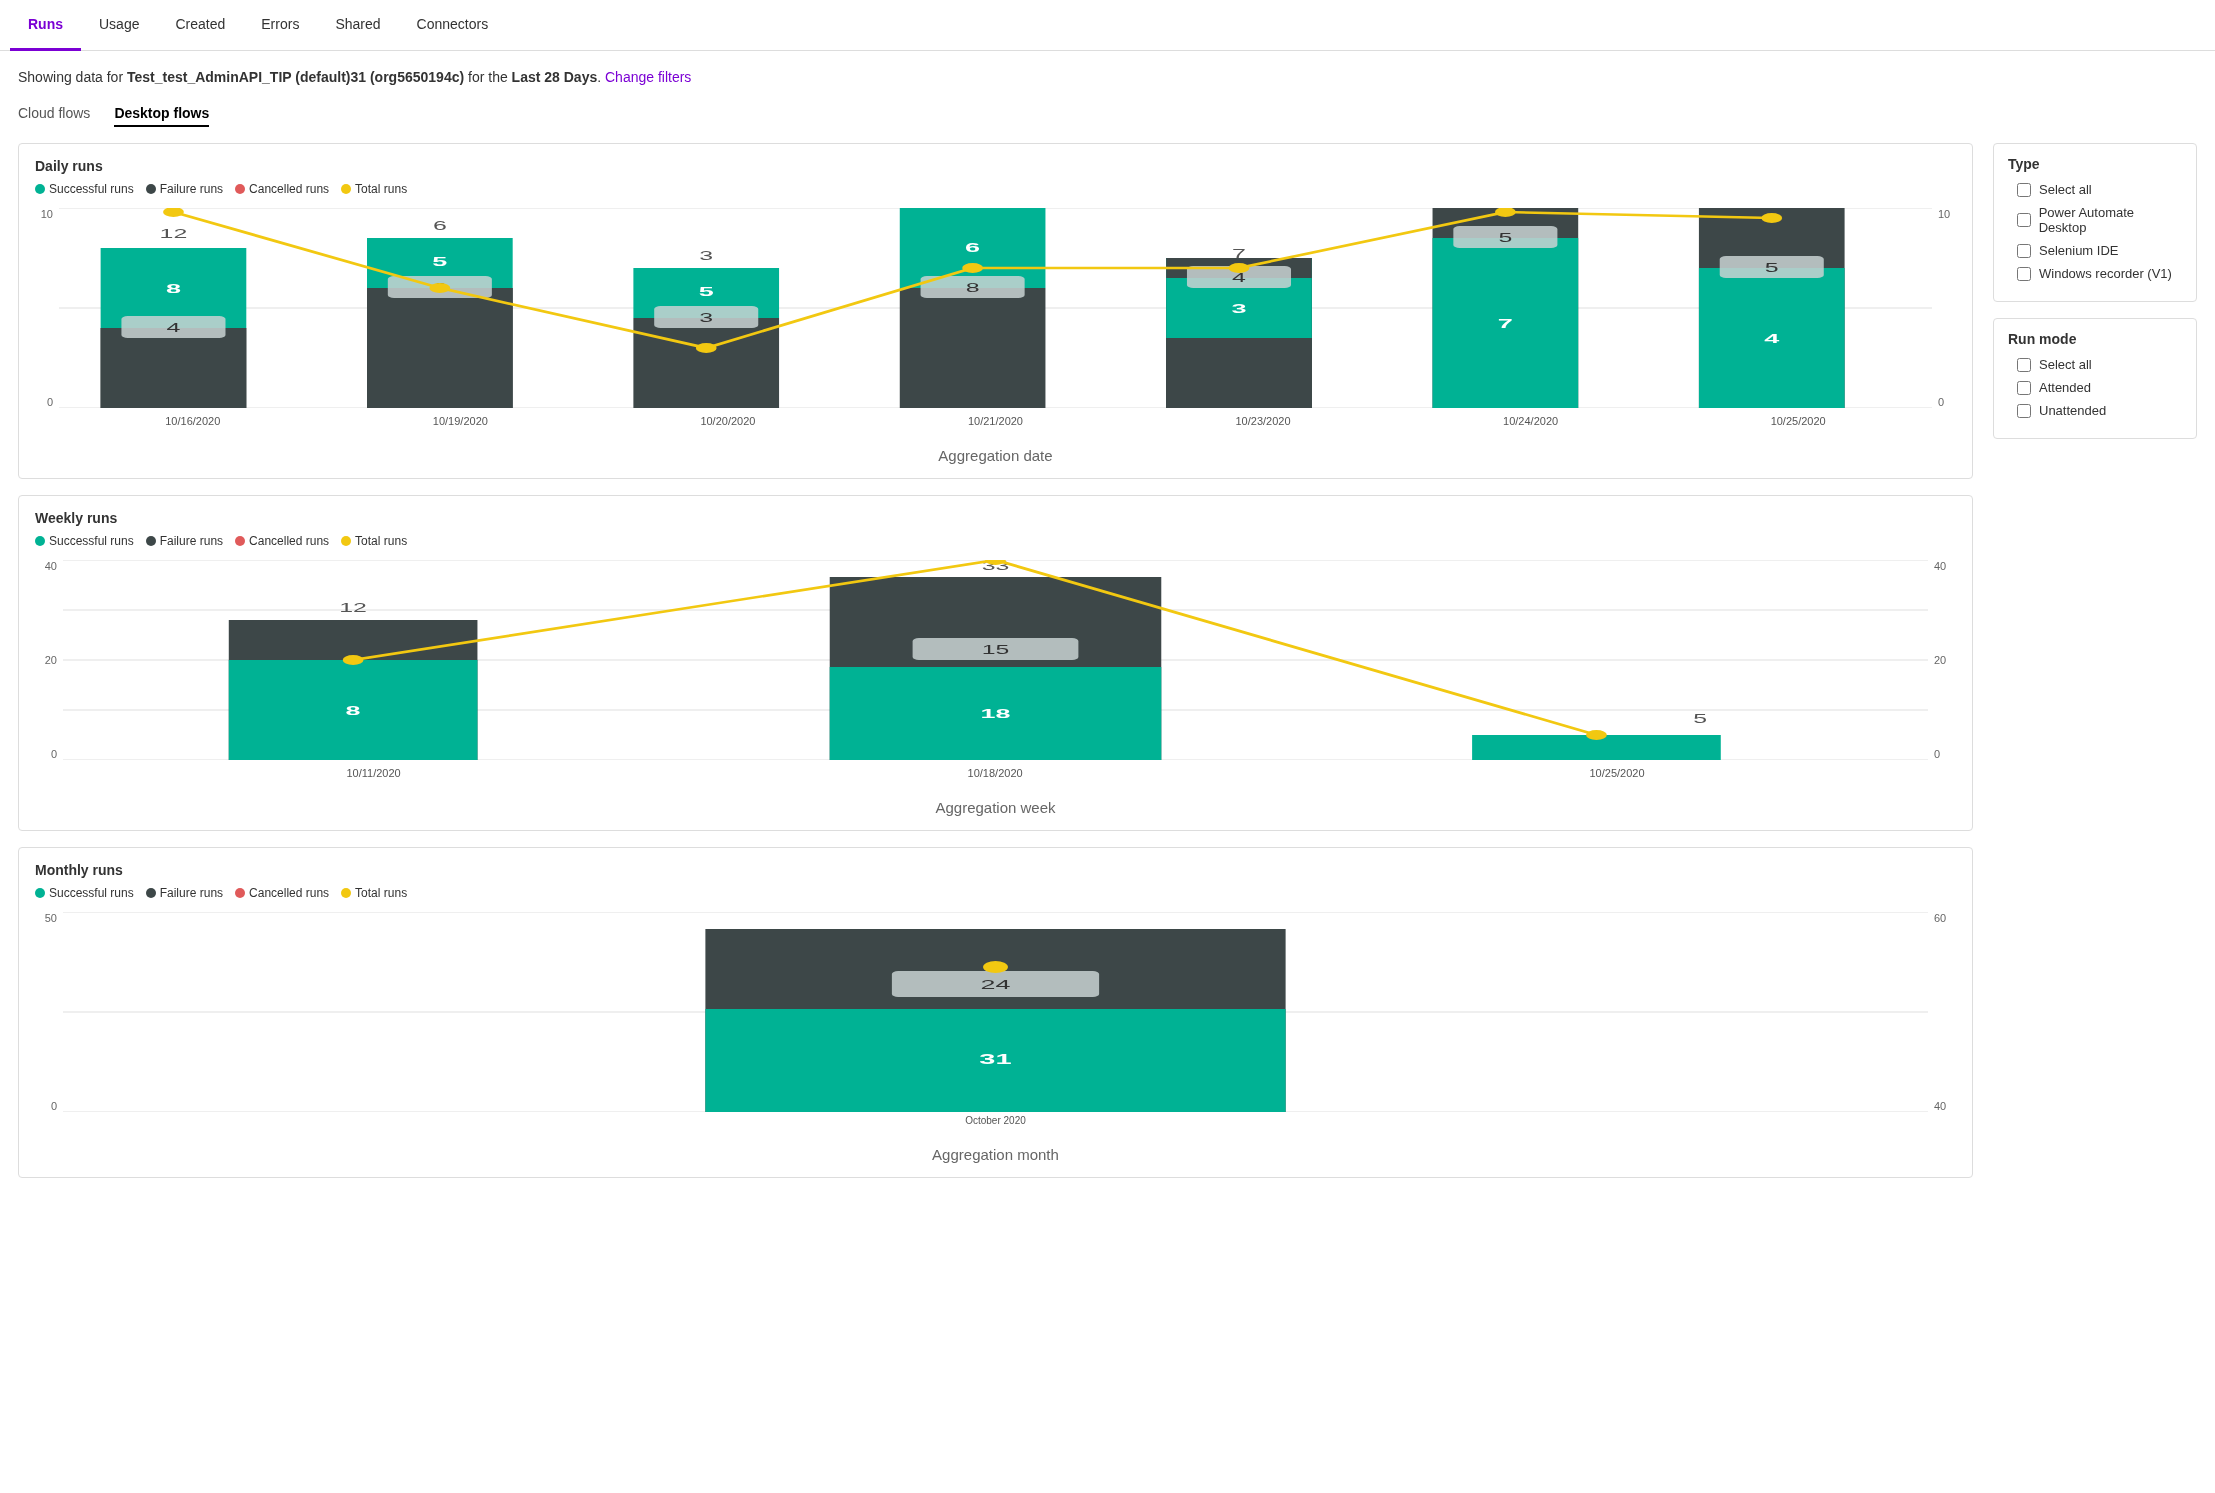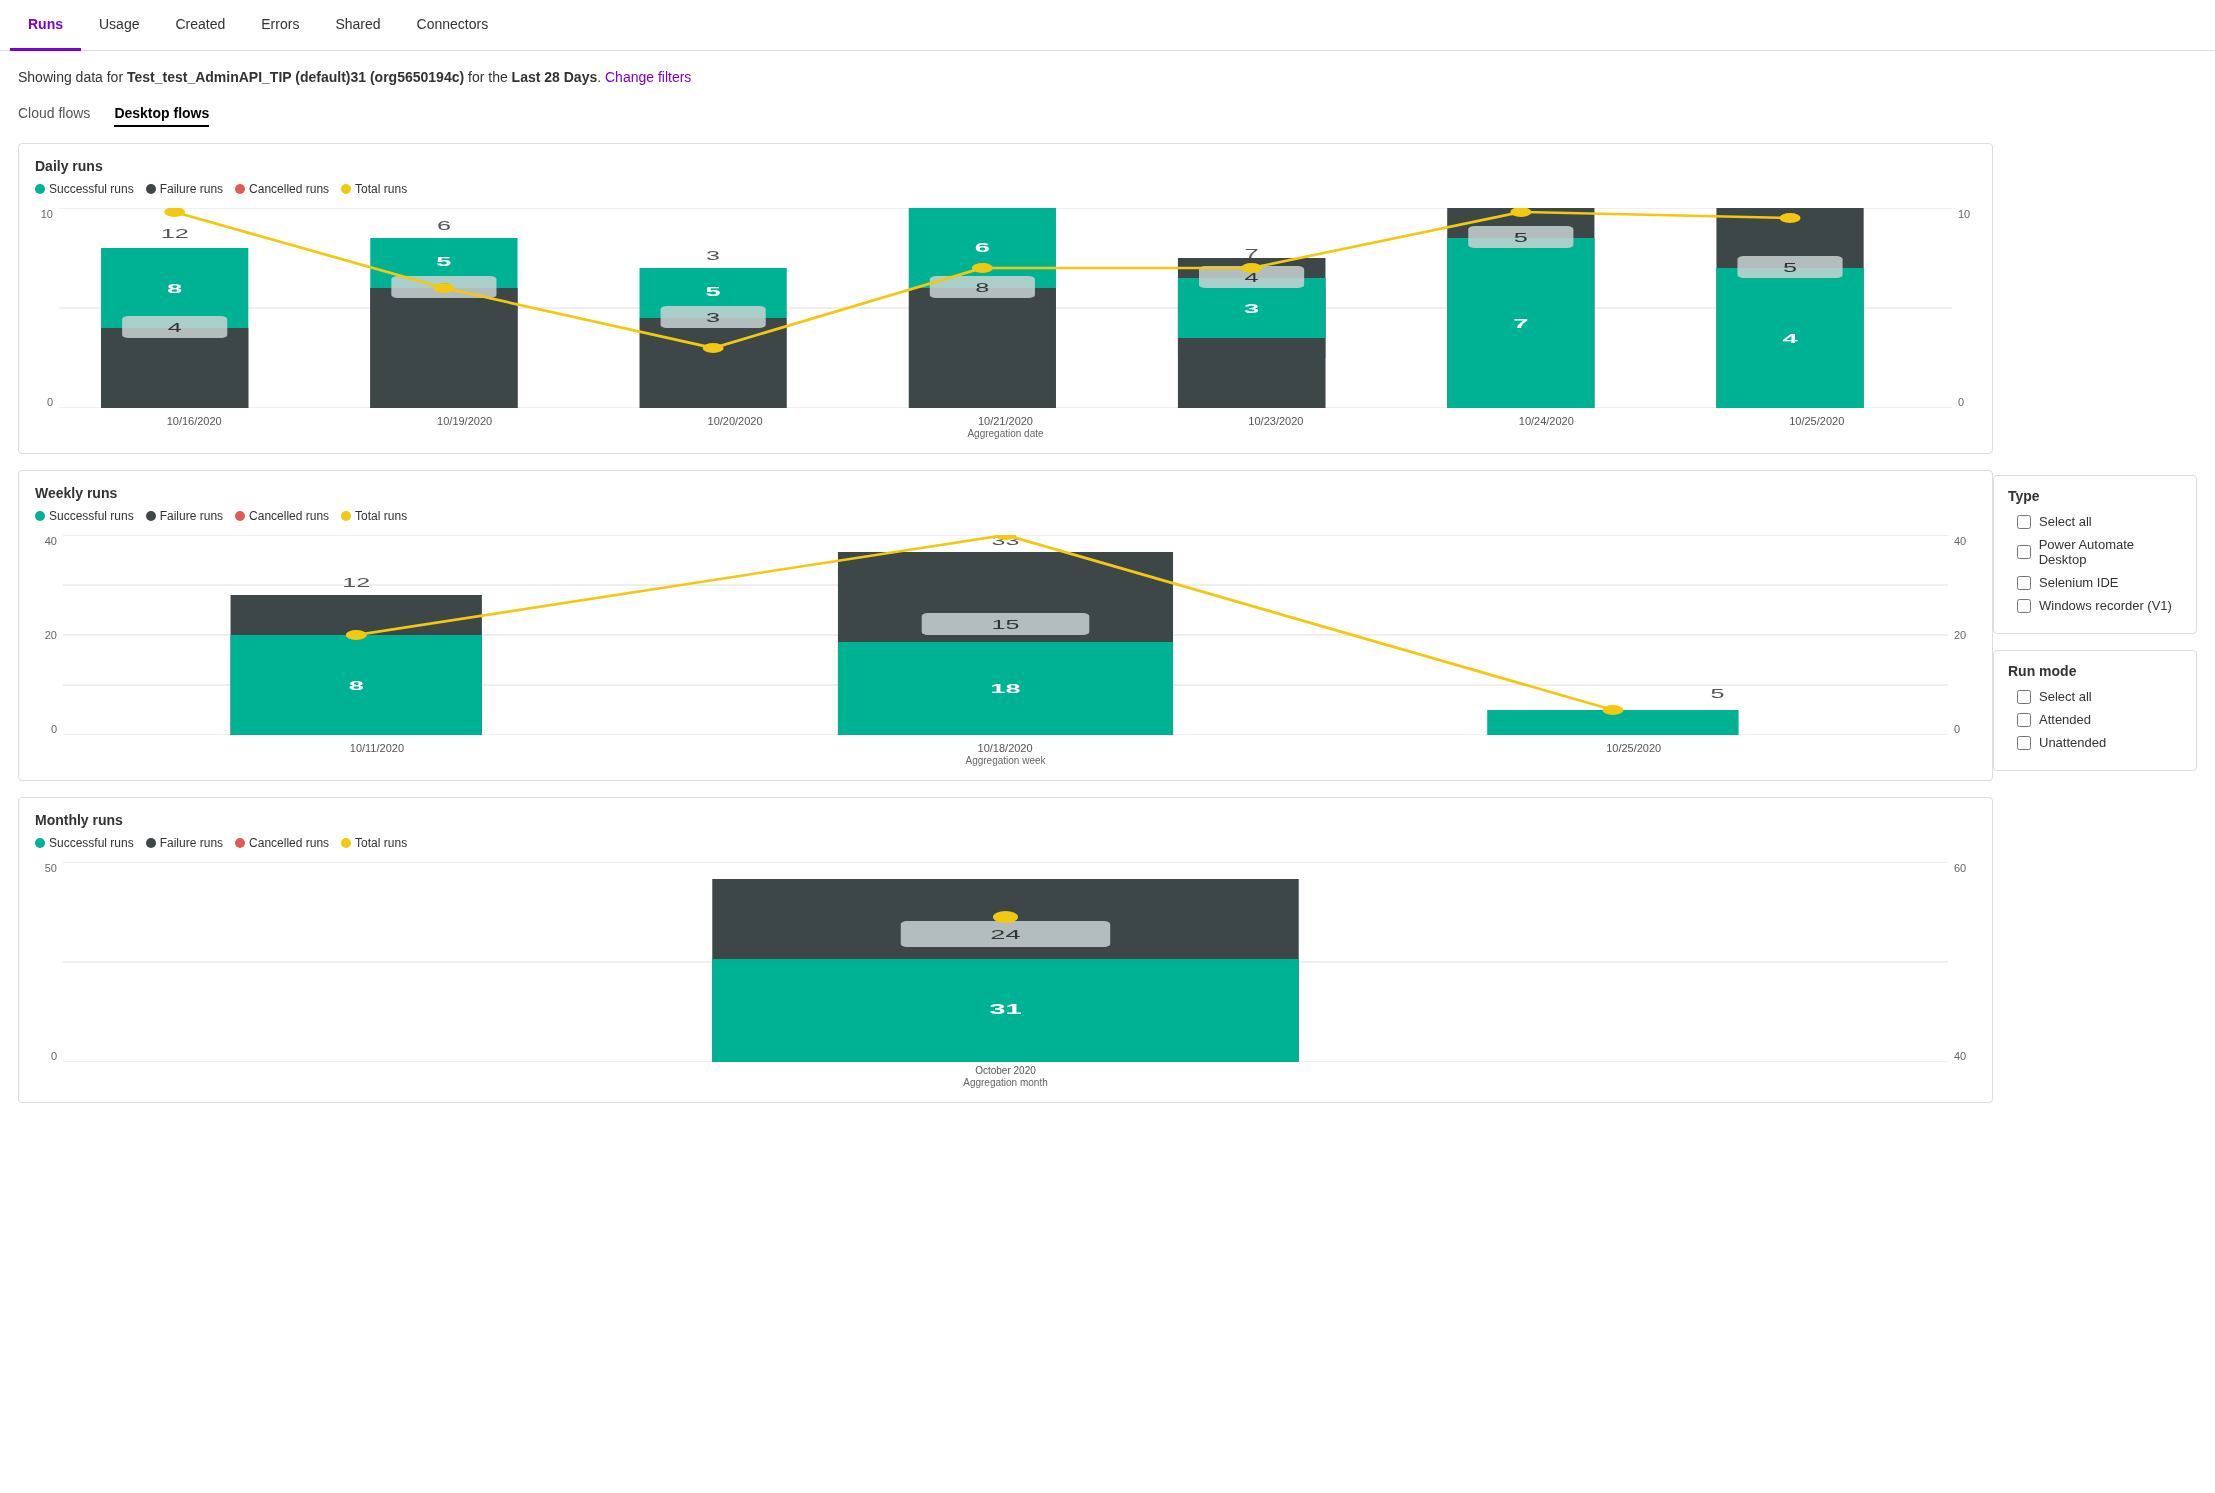--- a/index.html
+++ b/index.html
@@ -28,21 +28,21 @@
     .info-bar { font-size: 14px; margin-bottom: 20px; color: #333; }
     .info-bar strong { font-weight: 700; }
     .info-bar a { color: #7B00D4; text-decoration: none; cursor: pointer; }
 
     
     .flow-tabs { display: flex; gap: 24px; margin-bottom: 16px; }
     .flow-tab { font-size: 14px; cursor: pointer; color: #555; padding-bottom: 4px; }
     .flow-tab.active { font-weight: 700; color: #000; border-bottom: 2px solid #000; }
 
     
-    .content-row { display: flex; gap: 0; align-items: center; }
+    .content-row { display: flex; gap: 20px; align-items: flex-start; }
     .charts-col { flex: 1; display: flex; flex-direction: column; gap: 16px; }
     .sidebar-col { width: 204px; display: flex; flex-direction: column; gap: 16px; }
 
     
     .chart-card {
       border: 1px solid #ddd;
       border-radius: 4px;
       padding: 14px 16px;
       background: #fff;
     }
@@ -58,21 +58,21 @@
       border: 1px solid #ddd;
       border-radius: 4px;
       padding: 12px 14px;
       background: #fff;
     }
     .sidebar-card-title { font-size: 14px; font-weight: 600; margin-bottom: 10px; }
     .checkbox-item { display: flex; align-items: center; gap: 8px; margin-bottom: 8px; font-size: 13px; padding-left: 9px; }
     .checkbox-item input[type=checkbox] { width: 14px; height: 14px; cursor: pointer; }
 
     
-    .axis-label { font-size: 10px; color: #666; text-align: center; margin-top: 1px; }
+    .axis-label { font-size: 15px; color: #666; text-align: center; margin-top: 20px; }
   </style>
 </head>
 <body>
 
 <div class="nav-tabs">
   <div class="nav-tab active">Runs</div>
   <div class="nav-tab">Usage</div>
   <div class="nav-tab">Created</div>
   <div class="nav-tab">Errors</div>
   <div class="nav-tab">Shared</div>

